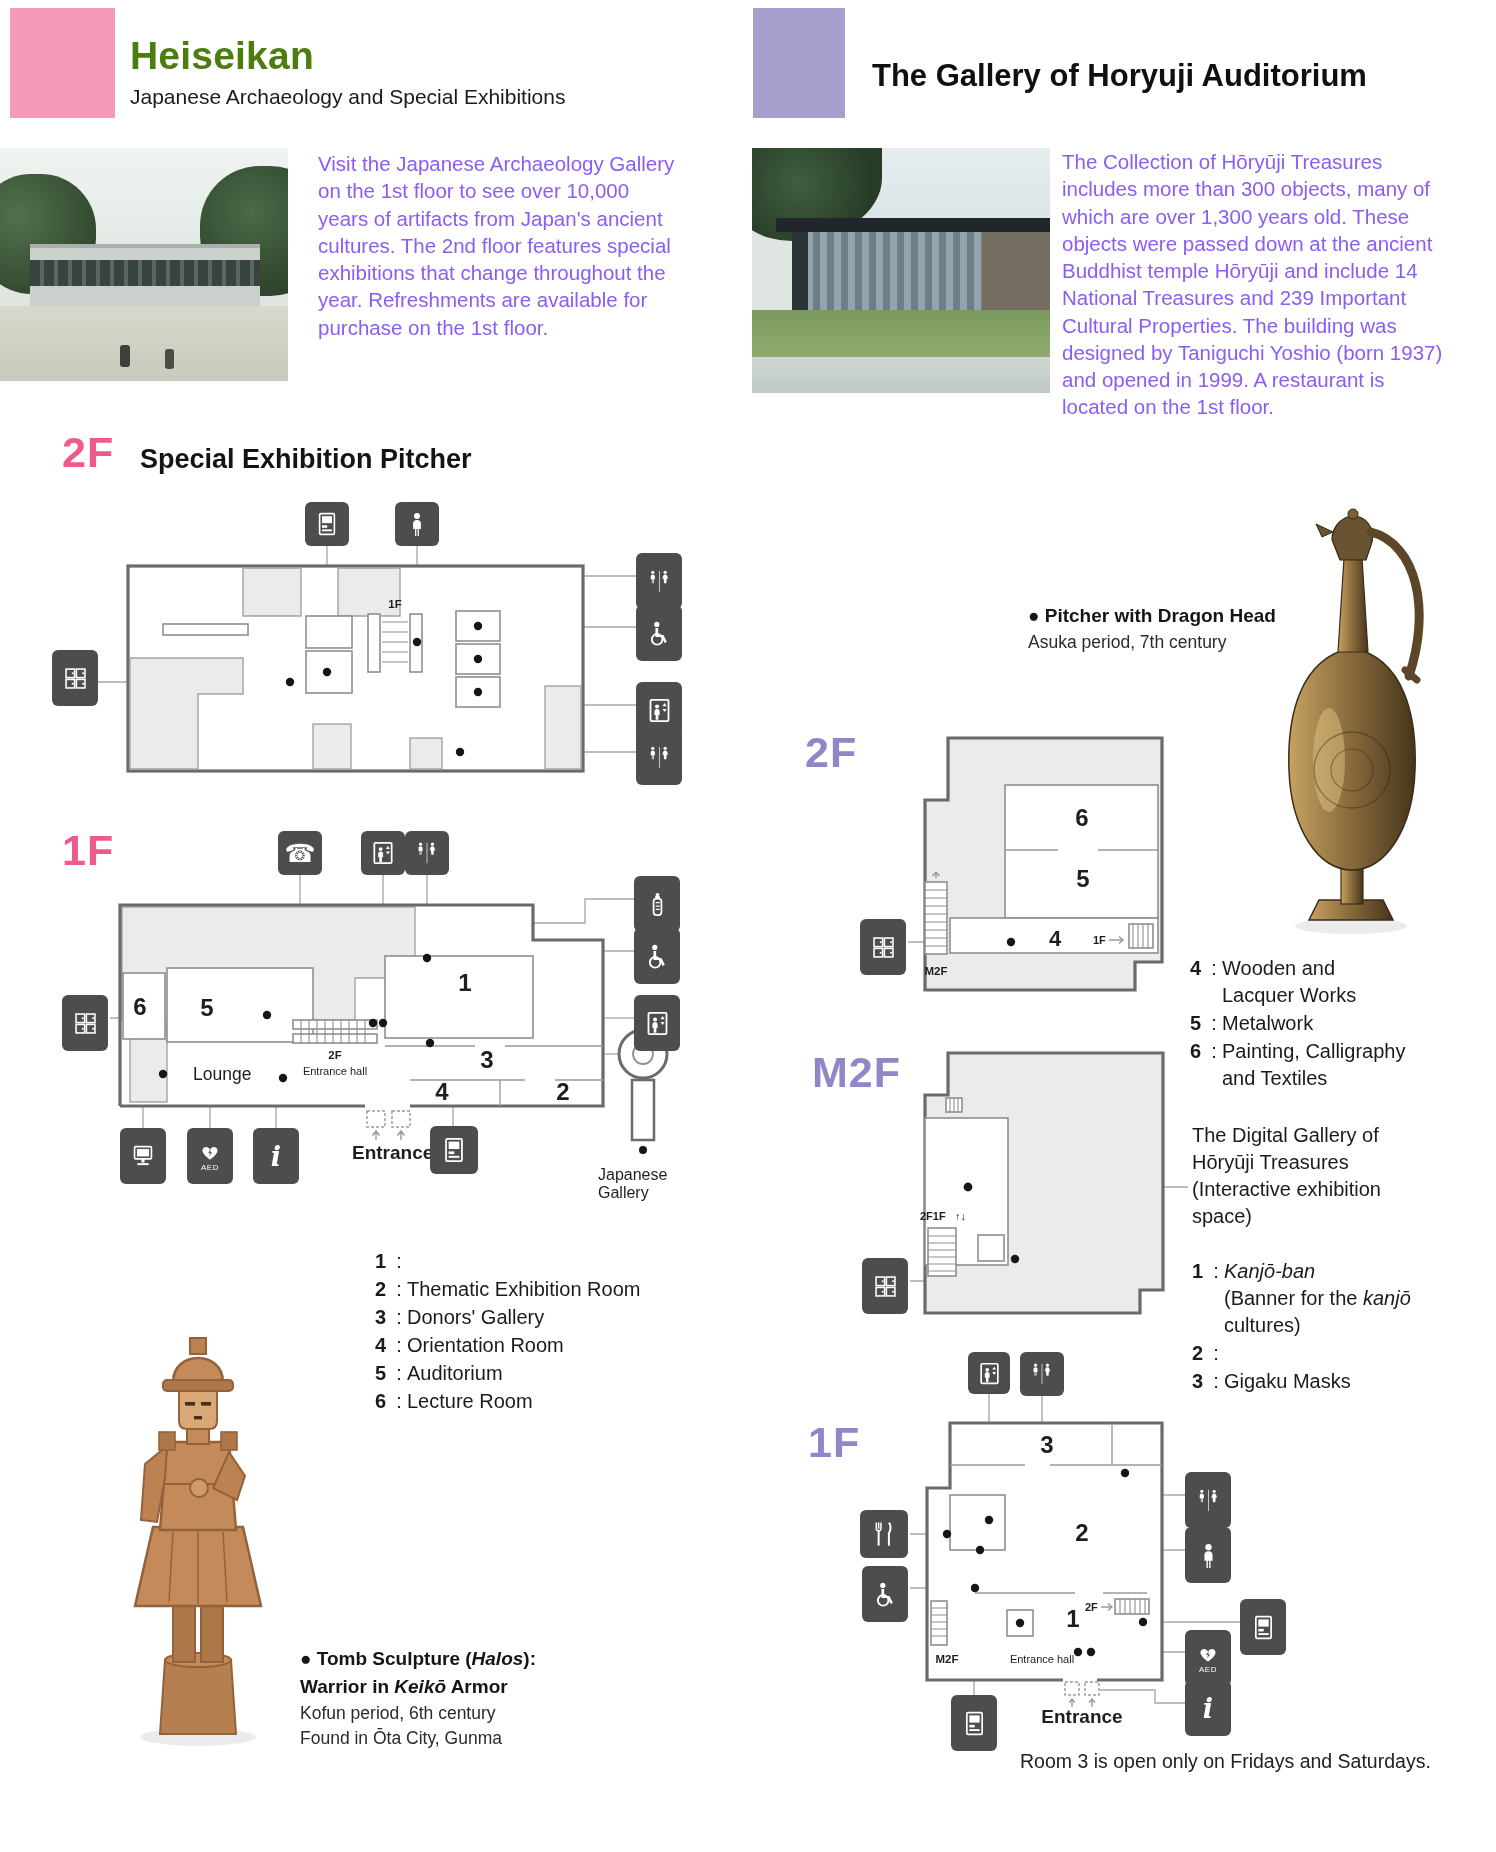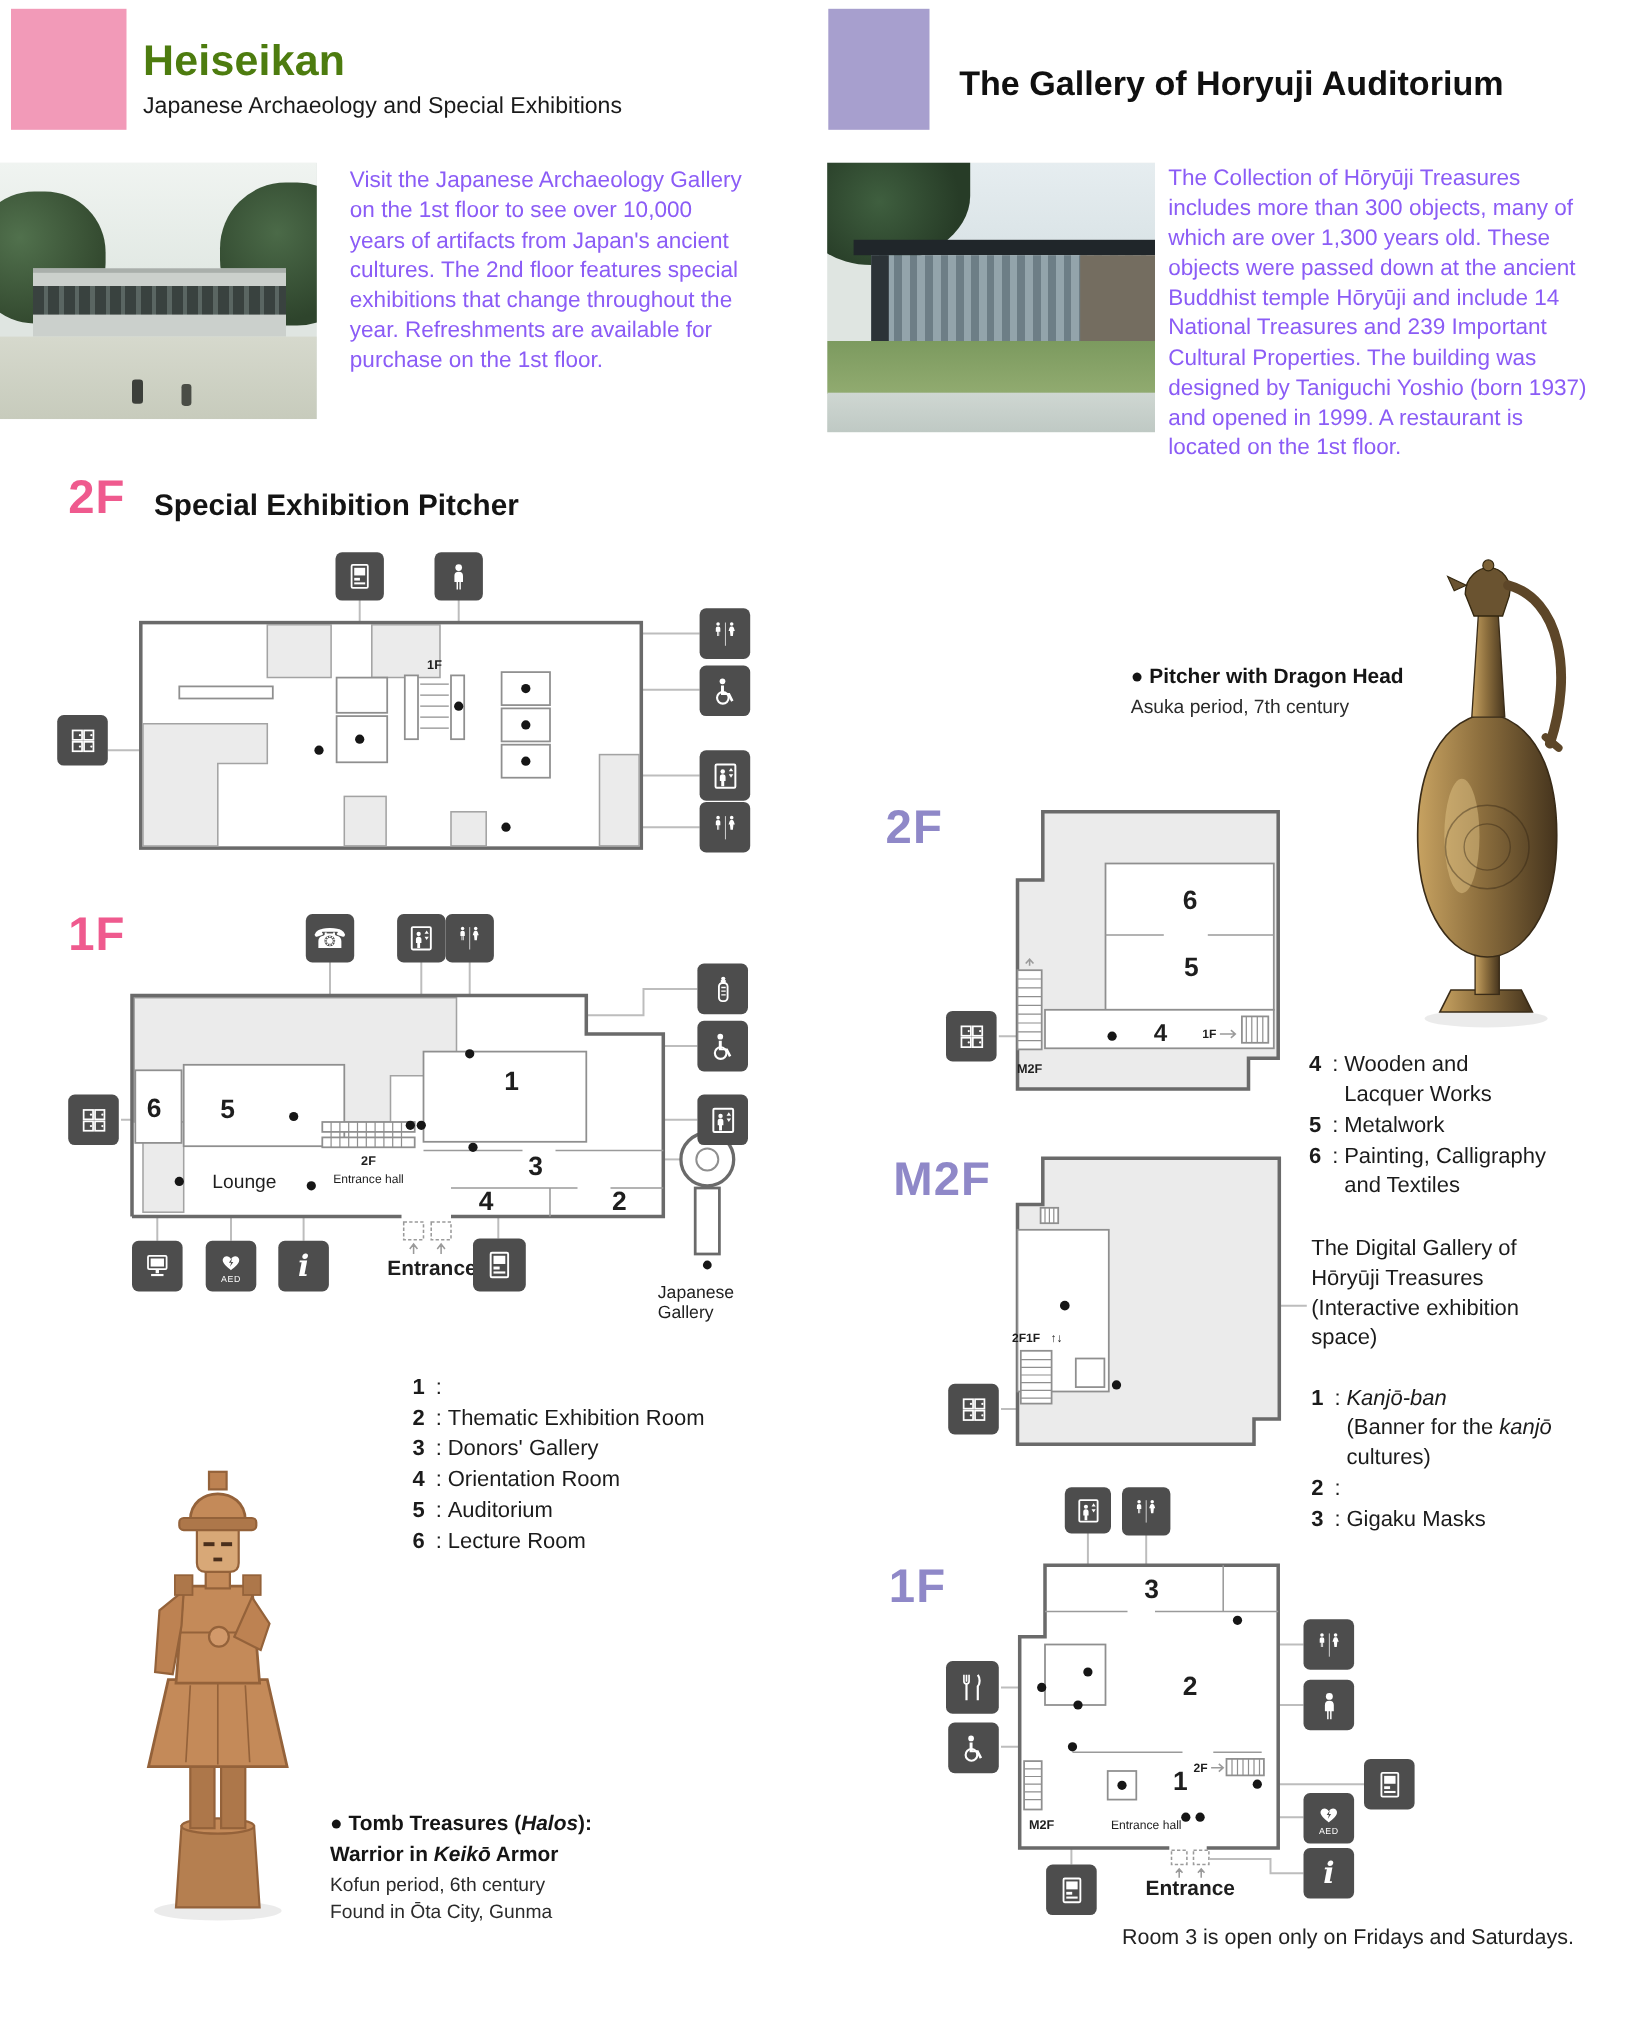--- a/index.html
+++ b/index.html
@@ -17,21 +17,21 @@
   .colorblock{position:absolute}
   .legend{font-size:20px;line-height:27px;color:#1b1b1b}
   .li{display:flex;margin-bottom:1px}
   .li .num{font-weight:bold;width:16px;flex:none}
   .li .sep{width:16px;flex:none;text-align:center}
   .li .lbl{flex:1}
   .cap1{font-size:19px;font-weight:bold;line-height:28px;color:#151515}
   .cap2{font-size:17.5px;line-height:25px;color:#2b2b2b}
   .note{font-size:19.5px;color:#222}
   
-  .picon{position:absolute;width:46px;height:46px;background:#4d4d4d;border-radius:6px;display:flex;flex-direction:column;align-items:center;justify-content:center;color:#fff}
+  .picon{position:absolute;width:46px;height:56px;background:#4d4d4d;border-radius:6px;display:flex;flex-direction:column;align-items:center;justify-content:center;color:#fff}
   .picon svg{display:block}
   .picon .cap{font-size:8px;line-height:1;margin-top:1px;letter-spacing:.5px}
   .glyph-phone{font-size:25px;line-height:1;font-family:"DejaVu Sans",sans-serif}
   .glyph-i{font-family:"DejaVu Serif",serif;font-style:italic;font-weight:bold;font-size:27px;line-height:1}
   
   svg.plan{position:absolute;overflow:visible}
   svg.plan .wall{fill:none;stroke:#6a6a6a;stroke-width:3.2;stroke-linejoin:miter}
   svg.plan .wallfill{fill:#ffffff;stroke:#6a6a6a;stroke-width:3.2}
   svg.plan .shadefill{fill:#ebebeb;stroke:#6a6a6a;stroke-width:3.2}
   svg.plan .shade{fill:#ebebeb;stroke:#a3a3a3;stroke-width:1.4}
@@ -393,21 +393,21 @@
   <rect x="68" y="148" width="70" height="11" rx="4" fill="#ad774a" stroke="#94623a" stroke-width="2"></rect>
   <path d="M84,159 h38 v30 q0,8 -8,8 h-22 q-8,0 -8,-8 z" fill="#d8a877" stroke="#94623a" stroke-width="2"></path>
   <rect x="90" y="170" width="10" height="3.6" fill="#4a2f1c"></rect>
   <rect x="106" y="170" width="10" height="3.6" fill="#4a2f1c"></rect>
   <rect x="99" y="184" width="8" height="3.4" fill="#4a2f1c"></rect>
 </svg>
 
 <div class="abs" style="left:300px;top:1645px;width:290px">
   <div class="cap1">
     <span>●</span>
-    <span>Tomb Treasures (</span><span class="it">Halos</span><span>):</span><br>
+    <span>Tomb Sculpture (</span><span class="it">Halos</span><span>):</span><br>
     <span>Warrior in </span><span class="it">Keikō</span><span> Armor</span>
   </div>
   <div class="cap2">Kofun period, 6th century</div>
   <div class="cap2">Found in Ōta City, Gunma</div>
 </div>
 
 <svg class="plan" style="left:1245px;top:470px" width="215" height="475" viewBox="0 0 215 475">
   <defs>
     <linearGradient id="bronze" x1="0" y1="0" x2="1" y2="0">
       <stop offset="0" stop-color="#c7a261"></stop>

